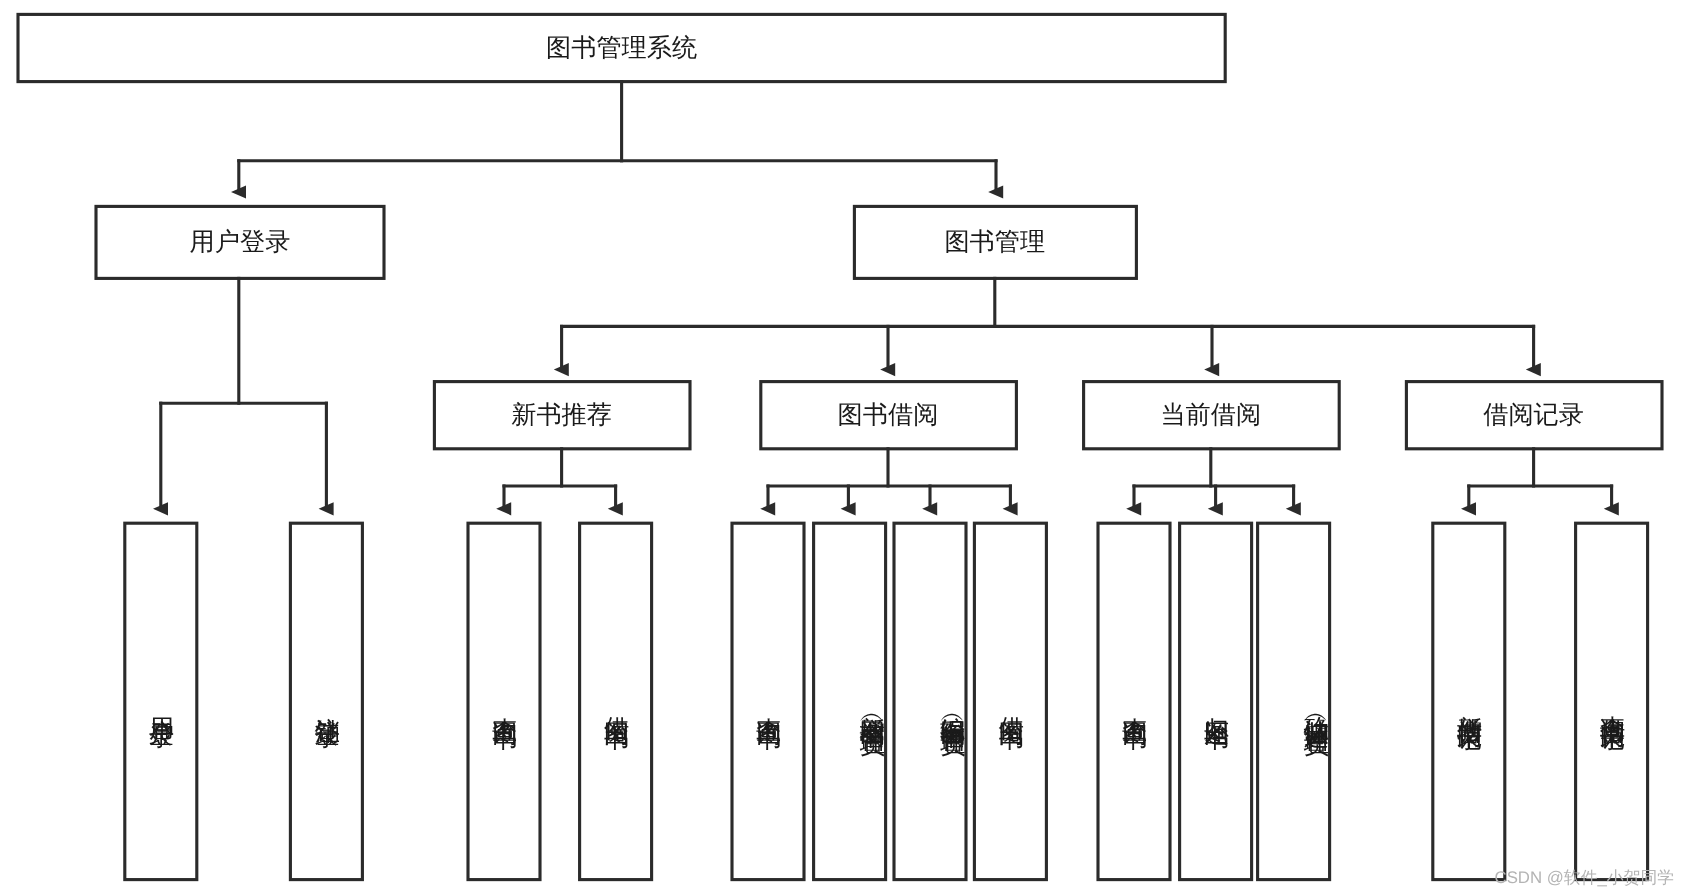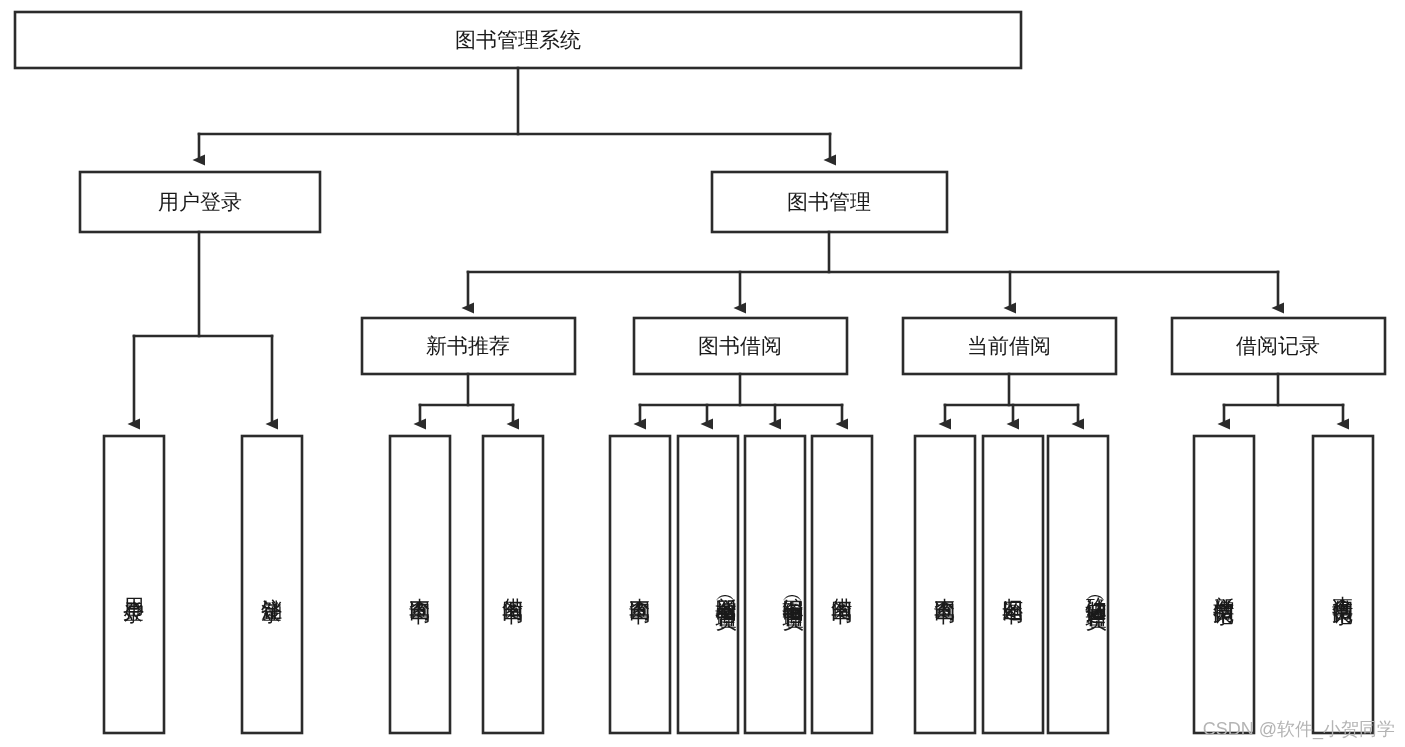--- a/index.html
+++ b/index.html
@@ -63,21 +63,21 @@
     align-items: center;
     justify-content: center;
     white-space: nowrap;
     pointer-events: none;
   }
   .watermark {
     position: absolute;
     right: 10px;
     bottom: 6px;
     font-family: "Liberation Sans", "DejaVu Sans", sans-serif;
-    font-size: 18px;
+    font-size: 14px;
     color: #b4b4b4;
     white-space: nowrap;
   }
 </style>
 </head>
 <body>
 
 <div id="diagram-root">
 
   <svg id="flow" viewBox="0 0 1405 747">

